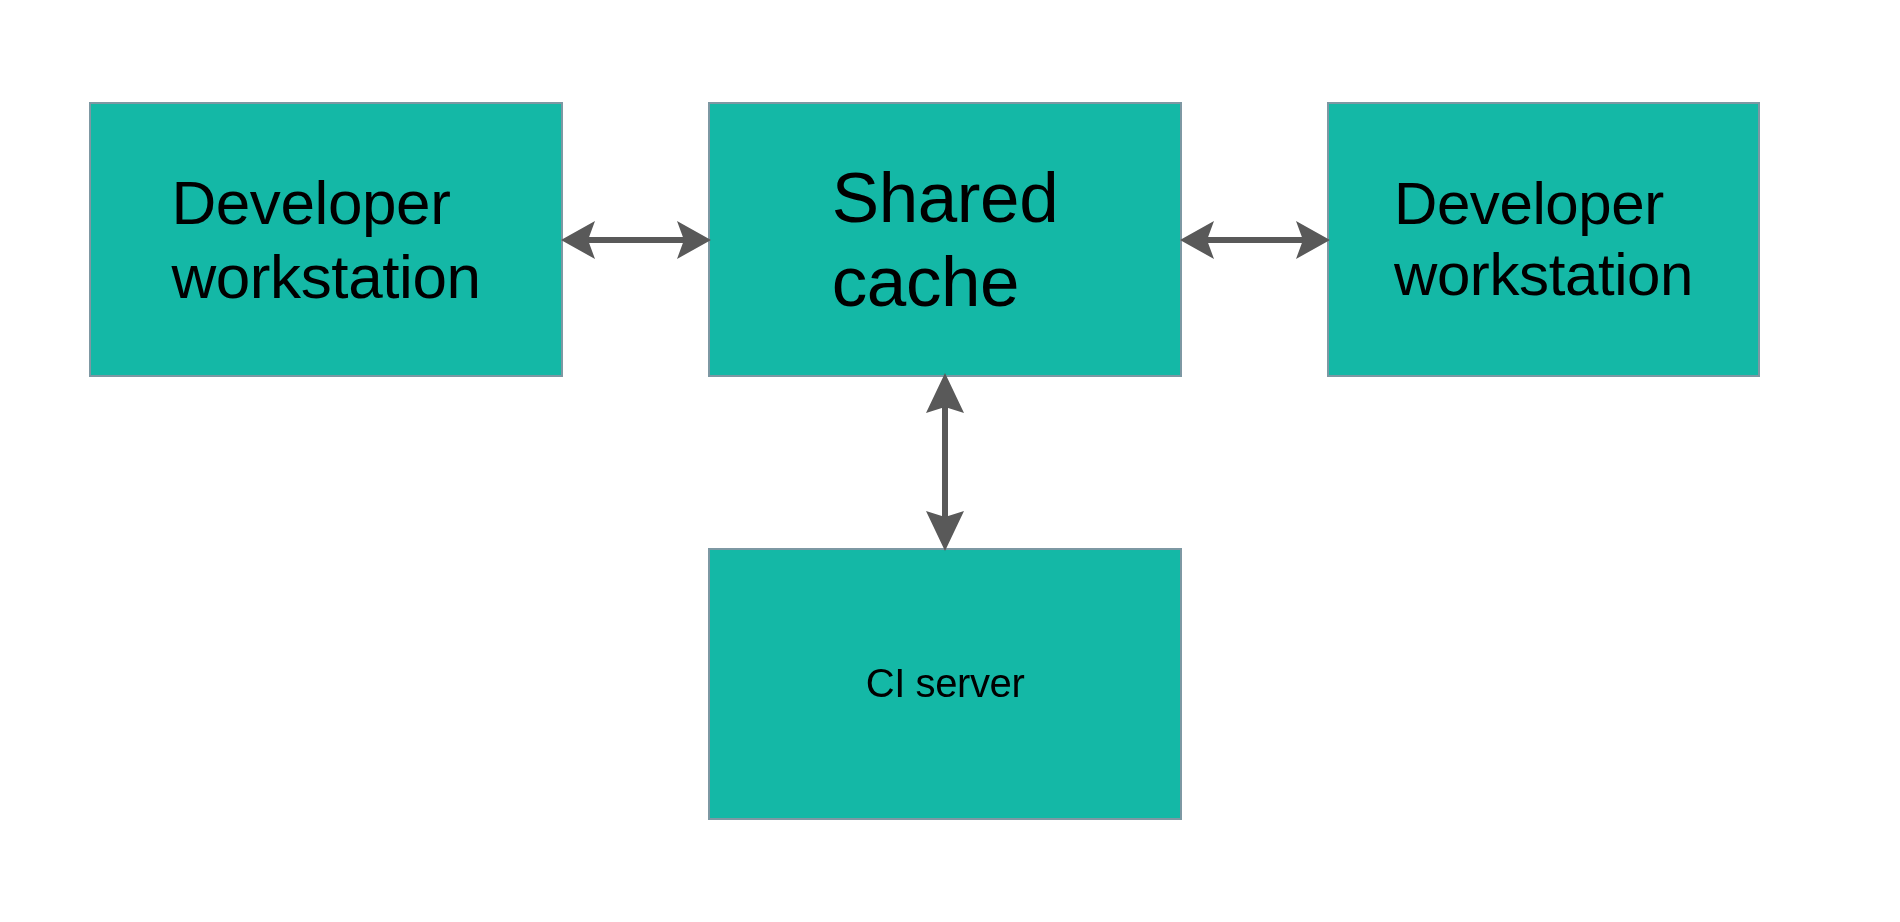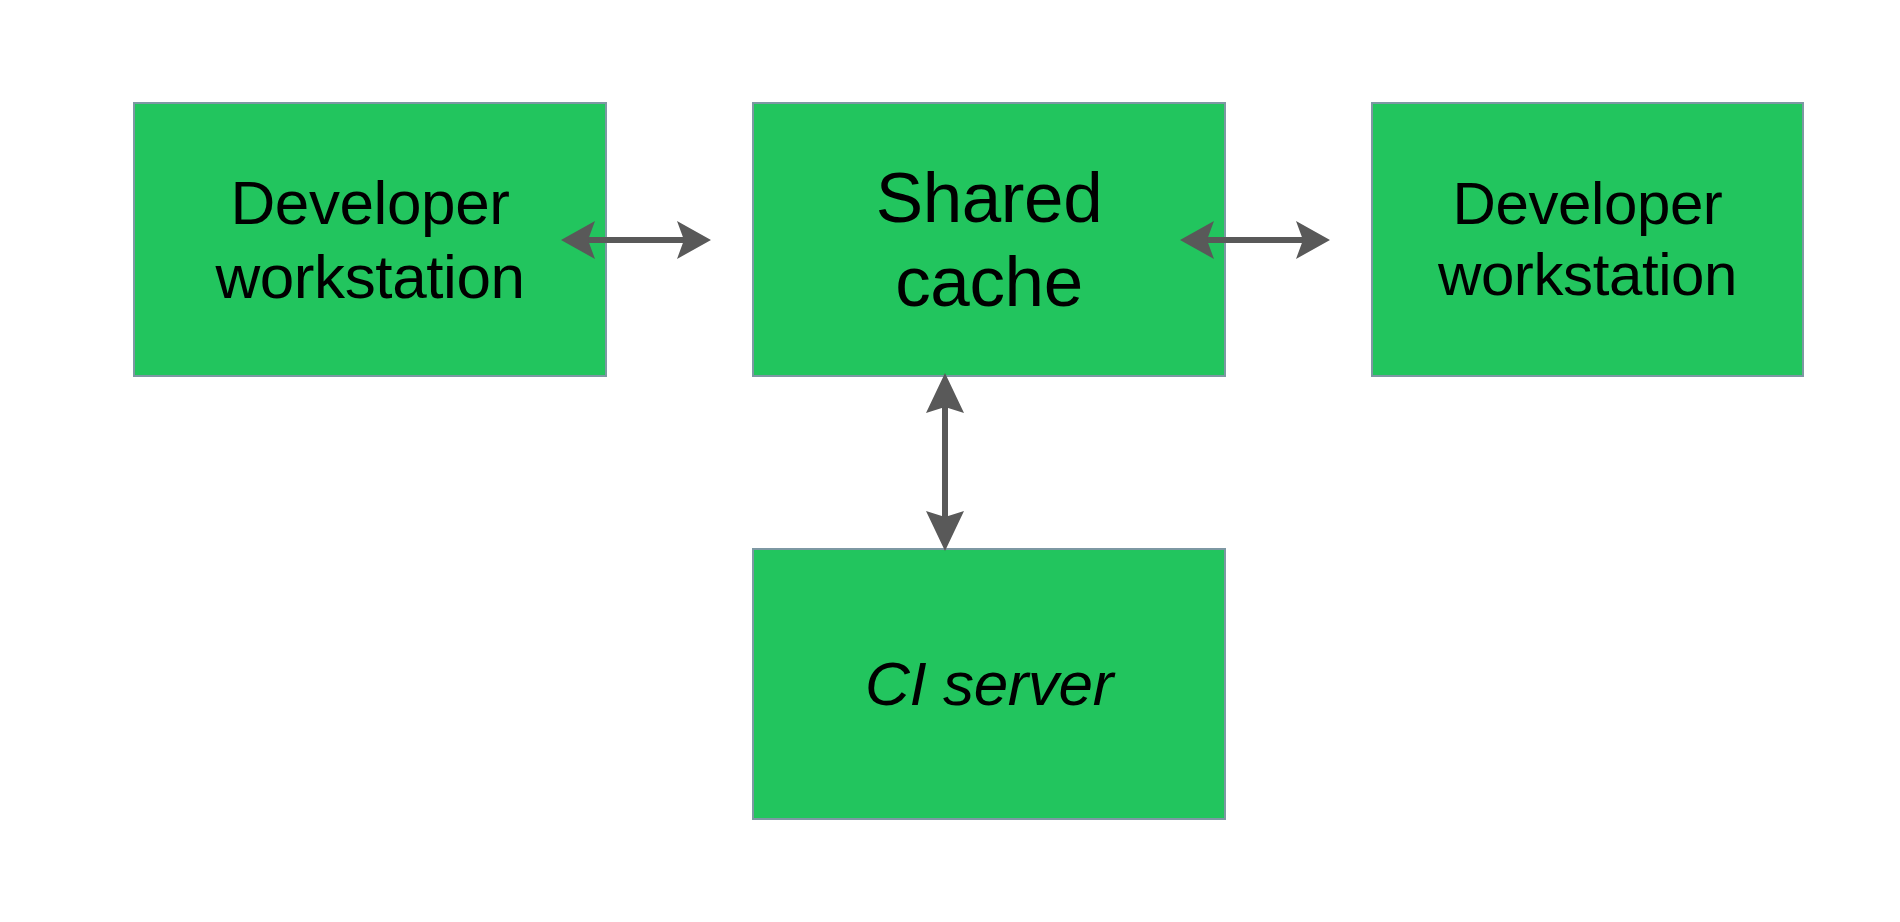--- a/index.html
+++ b/index.html
@@ -14,47 +14,45 @@
   #canvas {
     position: relative;
     width: 1900px;
     height: 922px;
     background: #ffffff;
     overflow: hidden;
   }
   .node {
     position: absolute;
     box-sizing: border-box;
-    background: #22c55e;
+    background: #14b8a6;
     border: 2px solid #7d98a3;
     display: flex;
     align-items: center;
     justify-content: center;
-    text-align: center;
-    margin-left: 44px;
   }
   .node-label {
     font-family: "Liberation Sans", sans-serif;
     color: #000000;
     font-weight: 400;
     line-height: 1.18;
     letter-spacing: -0.4px;
     white-space: pre-line;
     padding: 0 6px;
   }
   
   #node-dev-left  { left: 89px;   top: 102px; width: 474px; height: 275px; }
   #node-cache     { left: 708px;  top: 102px; width: 474px; height: 275px; }
   #node-dev-right { left: 1327px; top: 102px; width: 433px; height: 275px; }
   #node-ci        { left: 708px;  top: 548px; width: 474px; height: 272px; }
 
   #node-dev-left  .node-label { font-size: 62px; }
   #node-cache     .node-label { font-size: 71px; }
   #node-dev-right .node-label { font-size: 60px; }
-  #node-ci        .node-label { font-size: 62px; font-style: italic; }
+  #node-ci        .node-label { font-size: 40px; }
 
   .edge {
     position: absolute;
     overflow: visible;
   }
   #edge-left-cache  { left: 561px;  top: 214px; width: 150px; height: 52px; }
   #edge-cache-right { left: 1180px; top: 214px; width: 150px; height: 52px; }
   #edge-cache-ci    { left: 919px;  top: 373px; width: 52px;  height: 178px; }
 </style>
 </head>

